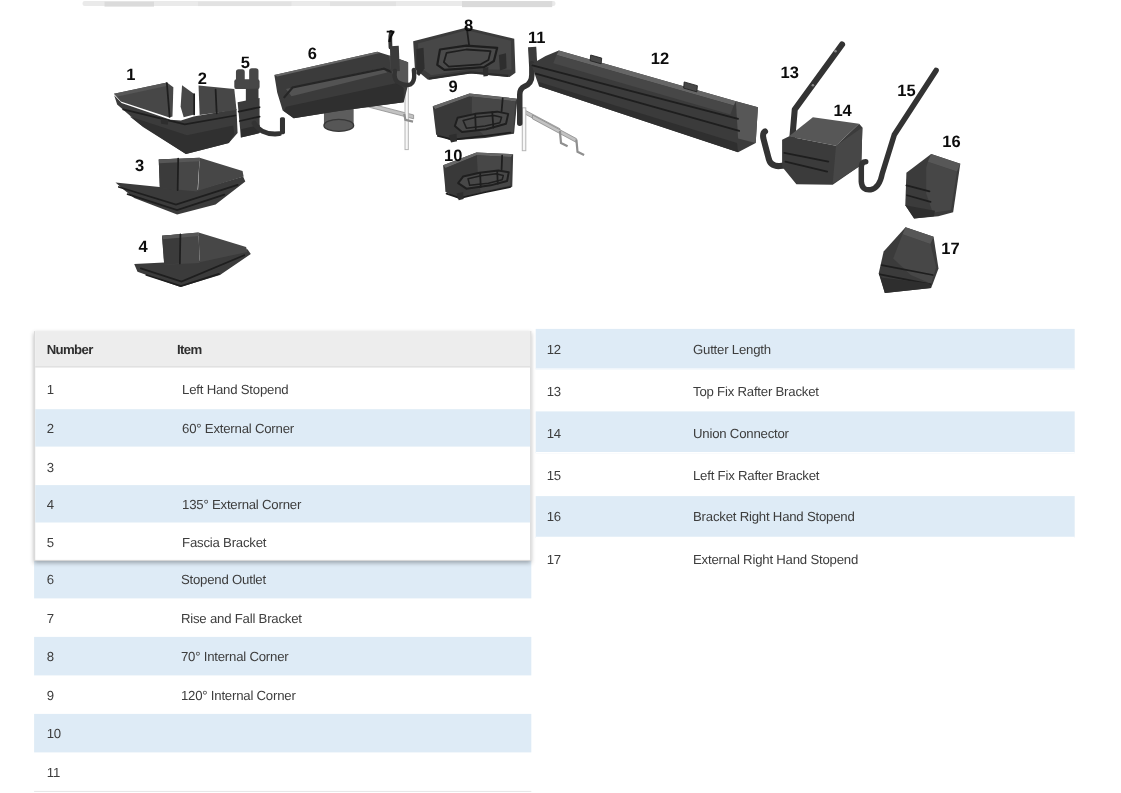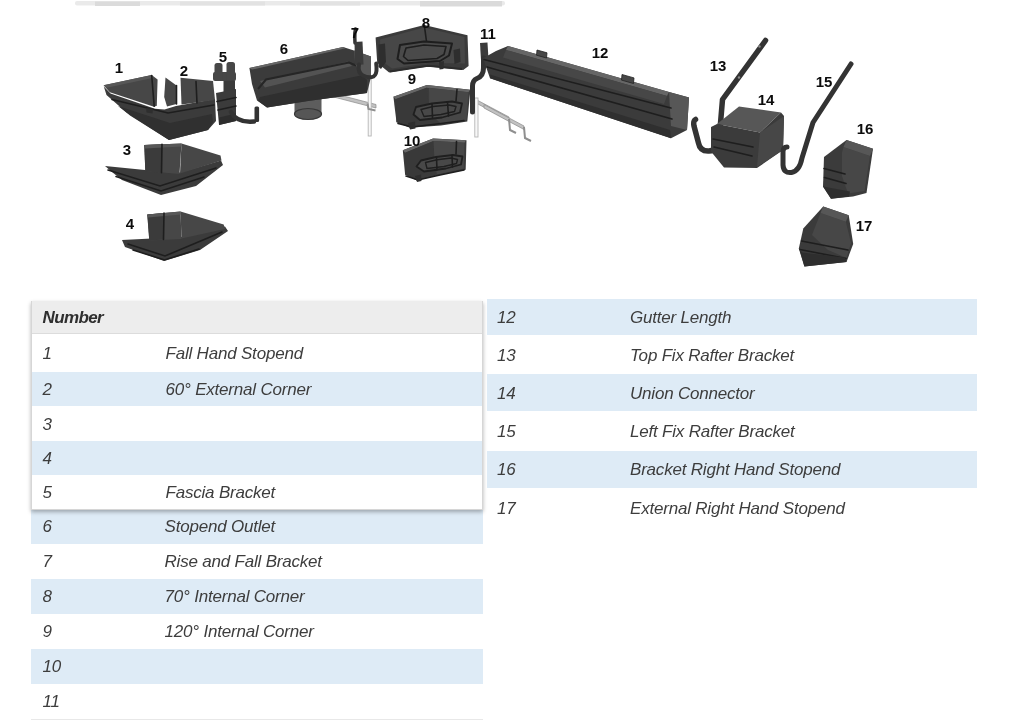--- a/index.html
+++ b/index.html
@@ -1,18 +1,18 @@
 <!DOCTYPE html>
 <html><head>
 <meta charset="utf-8">
 <style>
   html,body{margin:0;padding:0;background:#fff;}
   #page{position:relative;width:1019px;height:721px;overflow:hidden;background:#fff;
         font-family:"Liberation Sans", sans-serif;}
-  .tbl{position:absolute;font-size:17px;letter-spacing:-0.2px;color:#3d3d3d;font-style:italic;}
+  .tbl{position:absolute;font-size:12px;letter-spacing:-0.2px;color:#3d3d3d;}
   .row{display:flex;align-items:center;}
   .blue{background:#deebf6;}
   .numL{width:122px;padding-left:11.5px;flex:none;}
   .itemL{flex:1;}
   .numR{width:133px;padding-left:10px;flex:none;}
   .itemR{flex:1;}
   
   #card{position:absolute;left:31px;top:301px;width:450px;background:#fff;
         border:1px solid #d6d6d6;border-top:none;
         box-shadow:0 2px 4px rgba(0,0,0,0.3);}
@@ -219,34 +219,36 @@
         <span class="numL">10</span>
       </div>
     <div class="row">
         <span class="numL">11</span>
       </div>
   </div>
 
   <div id="card" class="tbl">
     <div class="row hdr">
         <span class="numL">Number</span>
+        <span class="itemL">Item</span>
       </div>
     <div class="row r1">
         <span class="numL">1</span>
-        <span class="itemL">Fall Hand Stopend</span>
+        <span class="itemL">Left Hand Stopend</span>
       </div>
     <div class="row blue">
         <span class="numL">2</span>
         <span class="itemL">60° External Corner</span>
       </div>
     <div class="row">
         <span class="numL">3</span>
       </div>
     <div class="row blue">
         <span class="numL">4</span>
+        <span class="itemL">135° External Corner</span>
       </div>
     <div class="row">
         <span class="numL">5</span>
         <span class="itemL">Fascia Bracket</span>
       </div>
   </div>
 
   <div id="rt" class="tbl">
     <div class="row first blue">
         <span class="numR">12</span>

